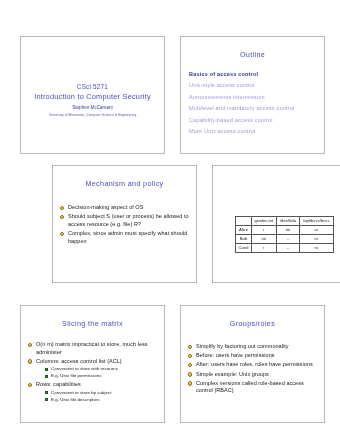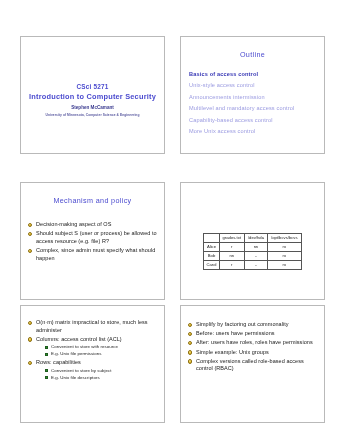--- a/index.html
+++ b/index.html
@@ -19,39 +19,38 @@
     width: 145px;
     height: 118px;
     background: #ffffff;
     border: 1px solid #b9b9b9;
     box-sizing: border-box;
     overflow: hidden;
   }
   .col-l { left: 20px; }
   .col-r { left: 180px; }
   .row-1 { top: 36px; }
-  .row-2 { top: 182px; }
+  .row-2 { top: 165px; margin-left: 32px; }
   .row-3 { top: 305px; }
 
   .s-title {
     color: #4b4bcf;
     text-align: center;
     font-size: 7.2px;
     letter-spacing: 0.35px;
     margin: 13px 4px 0 4px;
     line-height: 9px;
   }
 
   
   .tslide-inner {
     position: absolute;
     left: 0; right: 0;
     top: 46px;
     text-align: center;
-    font-weight: bold;
   }
   .t-course {
     color: #4b4bcf;
     font-size: 6.4px;
     line-height: 8.6px;
     letter-spacing: 0.2px;
   }
   .t-line {
     color: #4b4bcf;
     font-size: 7.4px;
@@ -220,38 +219,40 @@
           <td>r</td>
           <td>-</td>
           <td>rx</td>
         </tr>
       </tbody>
         </table>
     </div>
   </div>
 
   <div class="slide col-l row-3">
+    <div class="s-title">Slicing the matrix</div>
     <ul class="bl" style="margin-top:13px;">
       <li><span class="ball"></span><span>O(n·m) matrix impractical to store, much less administer</span></li>
       <li><span class="ball"></span><span>Columns: access control list (ACL)</span>
         <ul class="sub">
           <li><span class="sq"></span><span>Convenient to store with resource</span></li>
           <li><span class="sq"></span><span>E.g. Unix file permissions</span></li>
         </ul>
       </li>
       <li><span class="ball"></span><span>Rows: capabilities</span>
         <ul class="sub">
           <li><span class="sq"></span><span>Convenient to store by subject</span></li>
           <li><span class="sq"></span><span>E.g. Unix file descriptors</span></li>
         </ul>
       </li>
     </ul>
   </div>
 
   <div class="slide col-r row-3">
+    <div class="s-title">Groups/roles</div>
     <ul class="bl" style="margin-top:15px;">
       <li><span class="ball"></span><span>Simplify by factoring out commonality</span></li>
       <li><span class="ball"></span><span>Before: users have permissions</span></li>
       <li><span class="ball"></span><span>After: users have roles, roles have permissions</span></li>
       <li><span class="ball"></span><span>Simple example: Unix groups</span></li>
       <li><span class="ball"></span><span>Complex versions called role-based access control (RBAC)</span></li>
     </ul>
   </div>
 
 </div>

